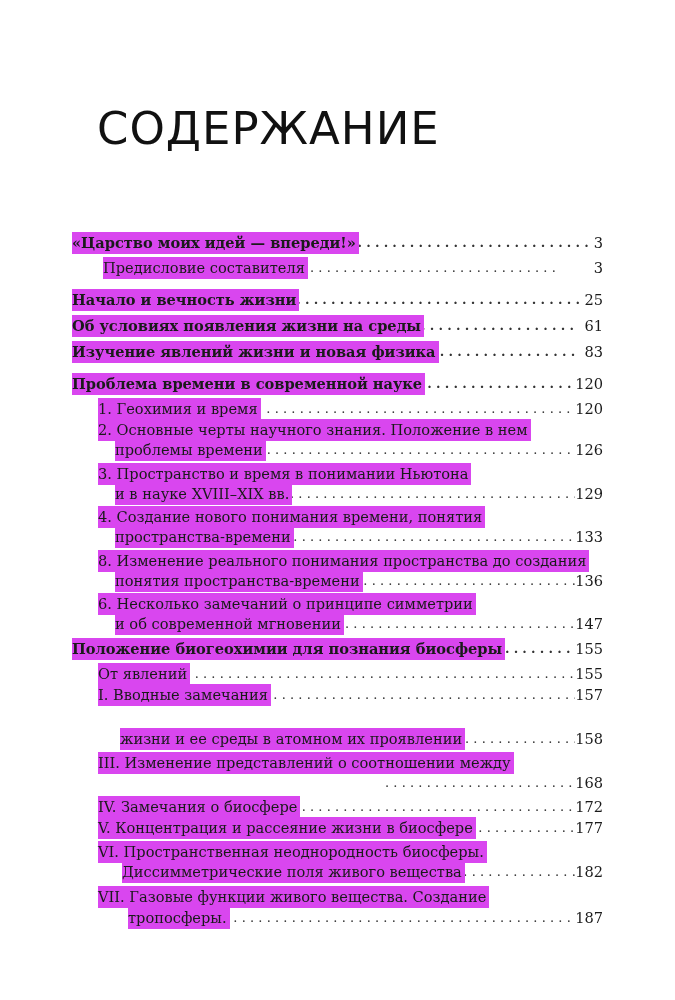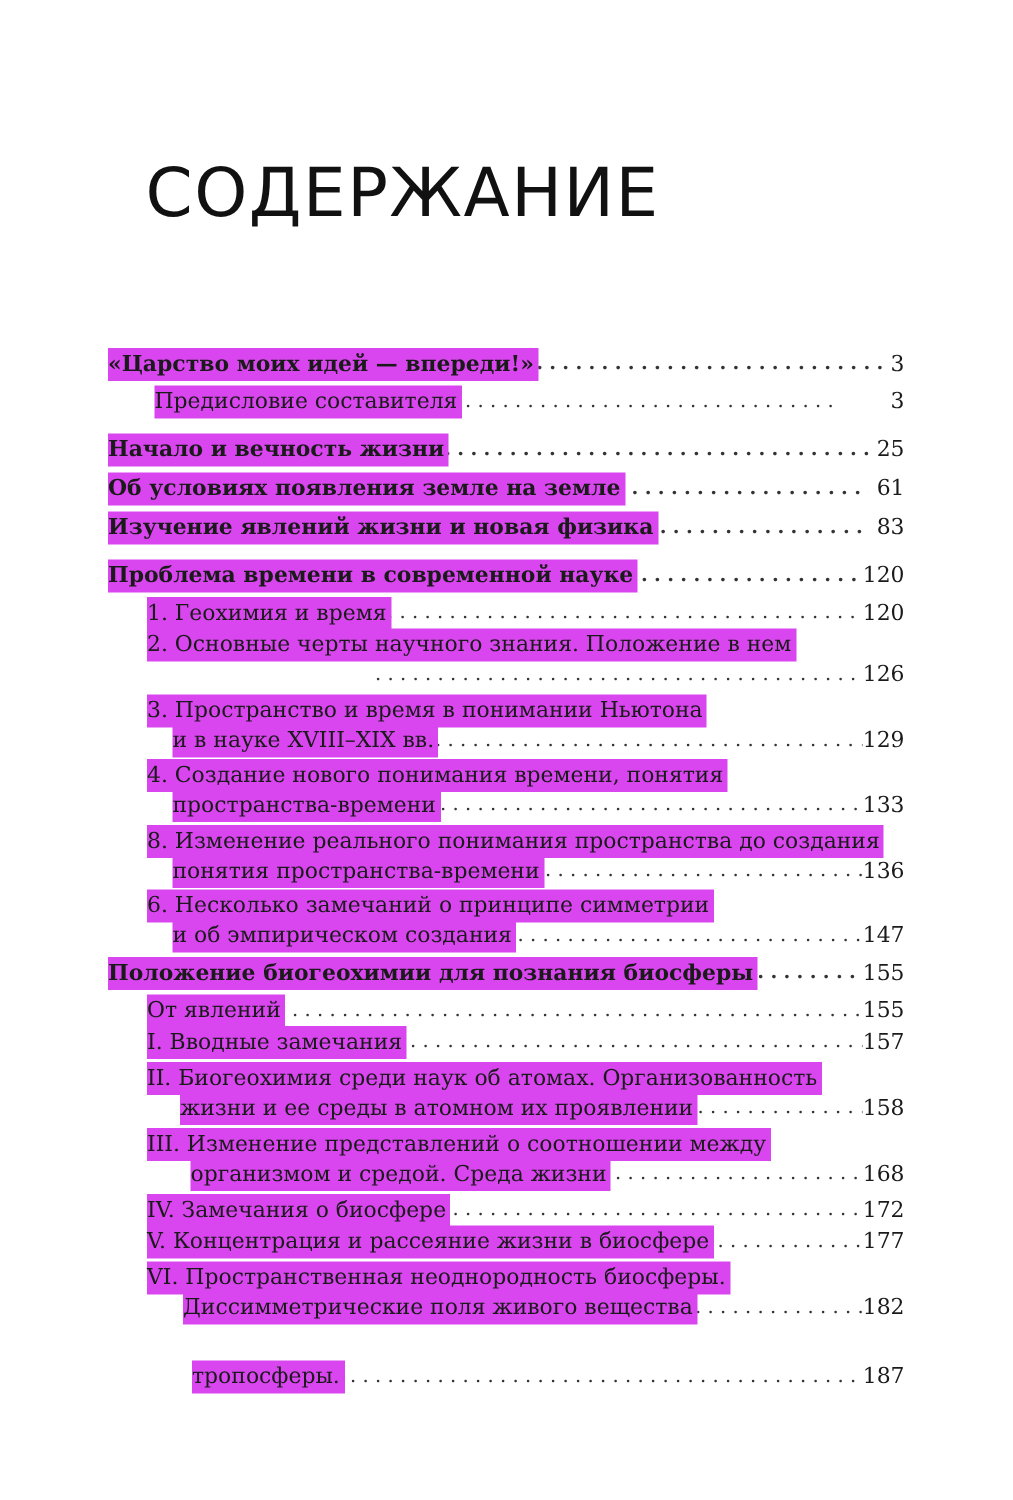--- a/index.html
+++ b/index.html
@@ -39,21 +39,21 @@
   </div>
 
   <div class="line bold" style="top:289px">
     <span class="dots" style="left:270px;right:96px">........................................</span>
     <span class="txt" style="left:72px">Начало и вечность жизни</span>
     <span class="pg reg">25</span>
   </div>
 
   <div class="line bold" style="top:315px">
     <span class="dots" style="left:360px;right:96px">..............................</span>
-    <span class="txt" style="left:72px">Об условиях появления земле на земле</span>
+    <span class="txt" style="left:72px">Об условиях появления жизни на среды</span>
     <span class="pg reg">61</span>
   </div>
 
   <div class="line bold" style="top:341px">
     <span class="dots" style="left:370px;right:96px">..............................</span>
     <span class="txt" style="left:72px">Изучение явлений жизни и новая физика</span>
     <span class="pg reg">83</span>
   </div>
 
   <div class="line bold" style="top:373px">
@@ -66,20 +66,21 @@
     <span class="dots" style="left:258px;right:100px">........................................</span>
     <span class="txt" style="left:98px">1. Геохимия и время</span>
     <span class="pg">120</span>
   </div>
 
   <div class="line reg" style="top:419px">
     <span class="txt" style="left:98px">2. Основные черты научного знания. Положение в нем</span>
   </div>
   <div class="line reg" style="top:439px">
     <span class="dots" style="left:250px;right:100px">........................................</span>
+    <span class="txt" style="left:115px">проблемы времени</span>
     <span class="pg">126</span>
   </div>
 
   <div class="line reg" style="top:463px">
     <span class="txt" style="left:98px">3. Пространство и время в понимании Ньютона</span>
   </div>
   <div class="line reg" style="top:483px">
     <span class="dots" style="left:290px;right:100px">........................................</span>
     <span class="txt" style="left:115px">и в науке XVIII–XIX вв.</span>
     <span class="pg">129</span>
@@ -101,21 +102,21 @@
     <span class="dots" style="left:355px;right:100px">........................................</span>
     <span class="txt" style="left:115px">понятия пространства-времени</span>
     <span class="pg">136</span>
   </div>
 
   <div class="line reg" style="top:593px">
     <span class="txt" style="left:98px">6. Несколько замечаний о принципе симметрии</span>
   </div>
   <div class="line reg" style="top:613px">
     <span class="dots" style="left:345px;right:100px">........................................</span>
-    <span class="txt" style="left:115px">и об эмпирическом создания</span>
+    <span class="txt" style="left:115px">и об современной мгновении</span>
     <span class="pg">147</span>
   </div>
 
   <div class="line bold" style="top:638px">
     <span class="dots" style="left:470px;right:100px">..............................</span>
     <span class="txt" style="left:72px">Положение биогеохимии для познания биосферы</span>
     <span class="pg reg">155</span>
   </div>
 
   <div class="line reg" style="top:663px">
@@ -123,35 +124,31 @@
     <span class="txt" style="left:98px">От явлений</span>
     <span class="pg">155</span>
   </div>
 
   <div class="line reg" style="top:684px">
     <span class="dots" style="left:265px;right:100px">................................................................</span>
     <span class="txt" style="left:98px">I. Вводные замечания</span>
     <span class="pg">157</span>
   </div>
 
-  <div class="line reg" style="top:708px">
-    <span class="txt" style="left:98px">II. Биогеохимия среди наук об атомах. Организованность</span>
-  </div>
   <div class="line reg" style="top:728px">
     <span class="dots" style="left:390px;right:100px">........................................</span>
     <span class="txt" style="left:120px">жизни и ее среды в атомном их проявлении</span>
     <span class="pg">158</span>
   </div>
 
   <div class="line reg" style="top:752px">
     <span class="txt" style="left:98px">III. Изменение представлений о соотношении между</span>
   </div>
   <div class="line reg" style="top:772px">
     <span class="dots" style="left:385px;right:100px">........................................</span>
-    <span class="txt" style="left:127px">организмом и средой. Среда жизни</span>
     <span class="pg">168</span>
   </div>
 
   <div class="line reg" style="top:796px">
     <span class="dots" style="left:285px;right:100px">................................................................</span>
     <span class="txt" style="left:98px">IV. Замечания о биосфере</span>
     <span class="pg">172</span>
   </div>
 
   <div class="line reg" style="top:817px">
@@ -162,19 +159,22 @@
 
   <div class="line reg" style="top:841px">
     <span class="txt" style="left:98px">VI. Пространственная неоднородность биосферы.</span>
   </div>
   <div class="line reg" style="top:861px">
     <span class="dots" style="left:430px;right:100px">........................................</span>
     <span class="txt" style="left:122px">Диссимметрические поля живого вещества</span>
     <span class="pg">182</span>
   </div>
 
+  <div class="line reg" style="top:886px">
+    <span class="txt" style="left:98px">VII. Газовые функции живого вещества. Создание</span>
+  </div>
   <div class="line reg" style="top:907px">
     <span class="dots" style="left:225px;right:100px">................................................................</span>
     <span class="txt" style="left:128px">тропосферы.</span>
     <span class="pg">187</span>
   </div>
 
 </div>
 
 </body></html>

